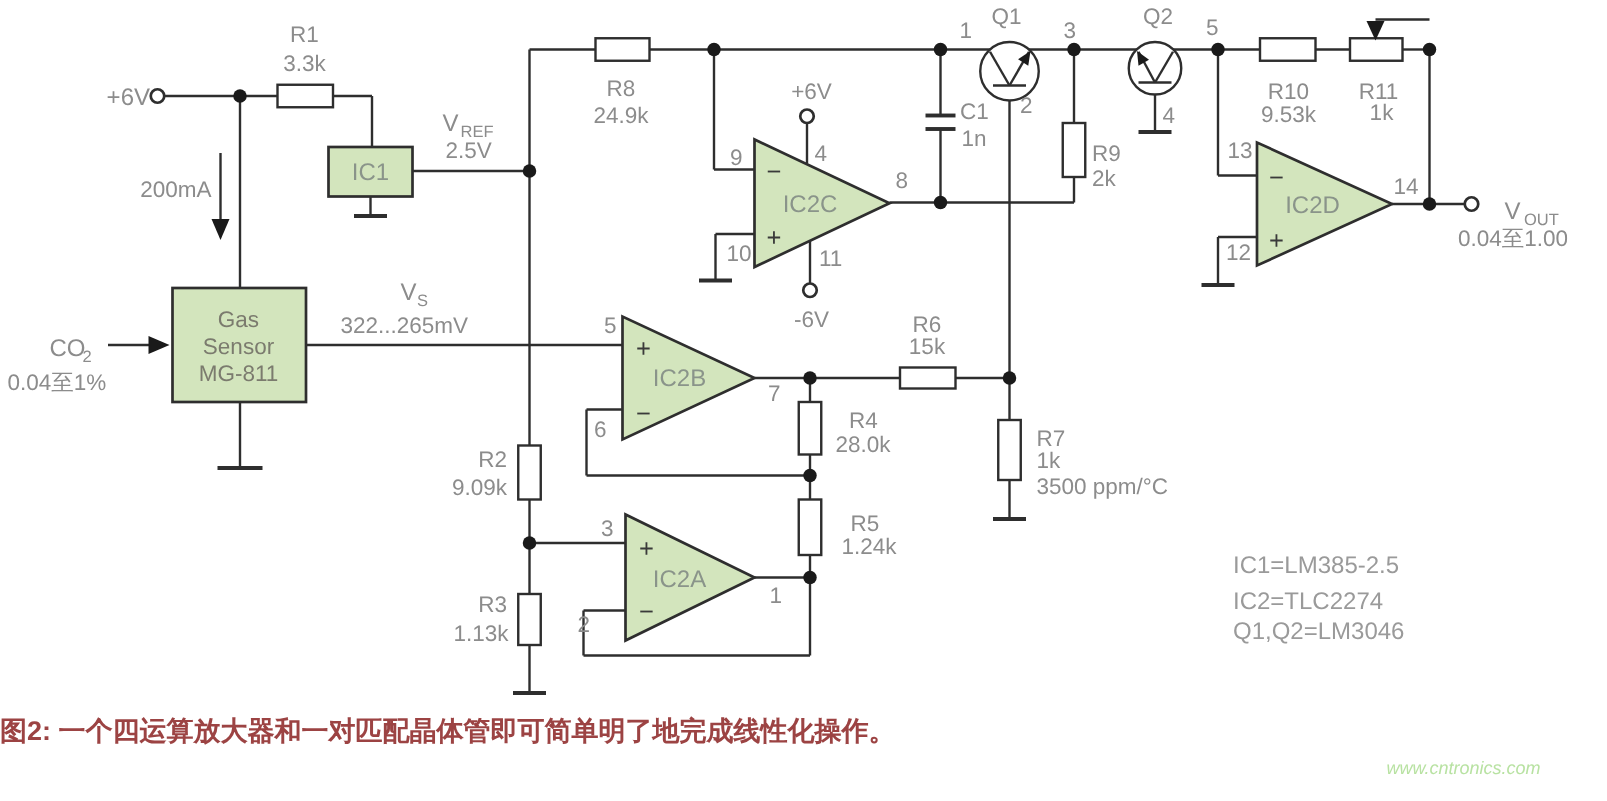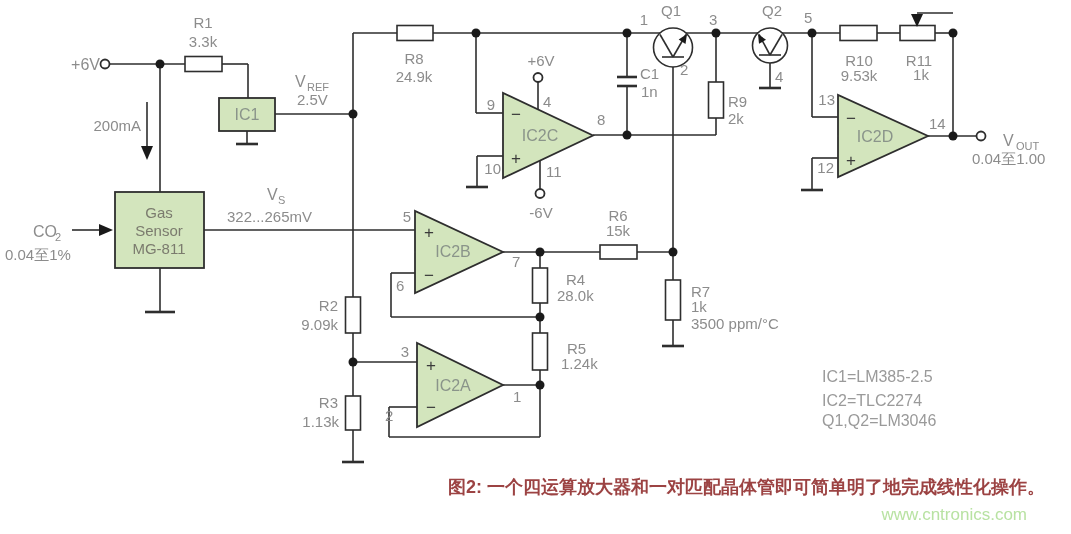--- a/index.html
+++ b/index.html
@@ -13,24 +13,24 @@
   .term{fill:#ffffff;stroke:var(--wire,#2e2e2e);stroke-width:1.8;}
   .gnd{stroke:var(--wire,#2e2e2e);stroke-width:2.6;}
   .arrow{fill:#1a1a1a;stroke:none;}
   text{font-family:"Liberation Sans",sans-serif;fill:var(--label,#8c8c8c);font-size:15px;}
   .sub{font-size:11px;}
   .sig{font-size:16px;}
   .icname{font-size:16px;fill:#8a948a;}
   .sign{font-size:17px;fill:#3a3a3a;}
   .senstext{fill:#7b7b6e;}
   .note{font-size:16px;fill:#9a9a9a;}
-  #caption{position:absolute;left:0;top:475px;width:100%;text-align:right;
+  #caption{position:absolute;left:0;top:475px;width:100%;text-align:left;
            color:var(--caption,#9c4343);font-weight:bold;font-size:18px;line-height:25px;}
   #watermark{position:absolute;right:18px;top:505px;color:var(--watermark,#b8e2a2);
-             font-size:17px;}
+             font-size:12px;font-style:italic;}
 </style>
 </head>
 <body>
 
 <div id="stage">
 <svg width="1071" height="470" viewBox="0 0 1071 470">
 
   <g class="wire">
 
     <line x1="110" y1="64" x2="185" y2="64"></line>

